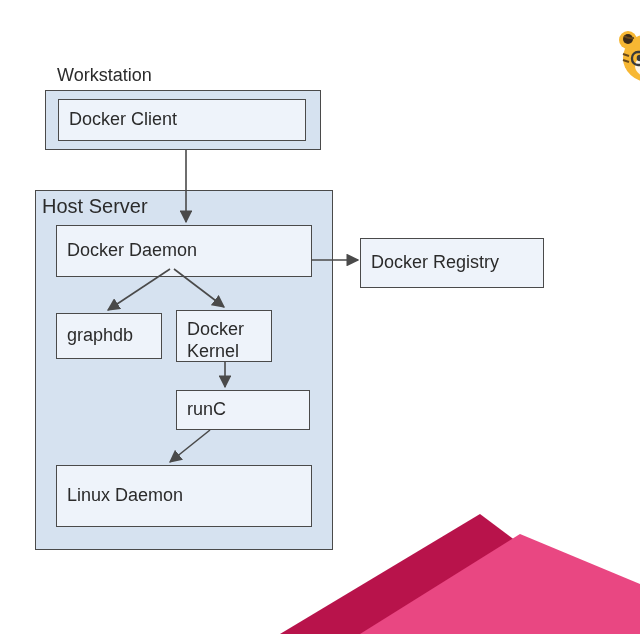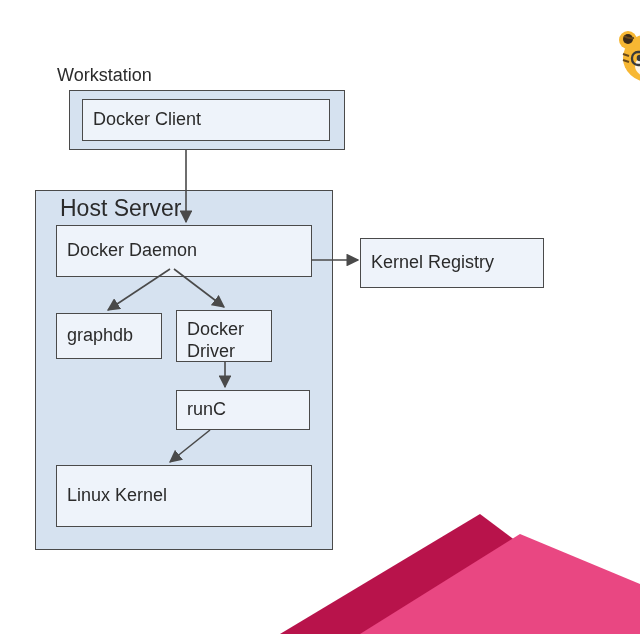--- a/index.html
+++ b/index.html
@@ -78,53 +78,53 @@
       <circle cx="22" cy="28" r="3.3" fill="#3a3a3a"></circle>
       <circle cx="40" cy="28" r="3.3" fill="#3a3a3a"></circle>
       <ellipse cx="31" cy="38" rx="4.5" ry="3" fill="#d98b4a"></ellipse>
       <path d="M5 24 l6 2 M5 30 l6 2 M57 24 l-6 2 M57 30 l-6 2" stroke="#6b4a1a" stroke-width="2" fill="none"></path>
       <path d="M25 48 q6 8 6 20 q0 -12 6 -20" fill="#f7b733"></path>
       <path d="M25 48 q6 8 6 20 q0 -12 6 -20" fill="none" stroke="#d98b4a" stroke-width="1"></path>
     </svg>
   </div>
 
   <div class="label" style="left:57px; top:65px;">Workstation</div>
-  <div class="box" style="left:45px; top:90px; width:276px; height:60px;margin-left:24px;">
+  <div class="box" style="left:45px; top:90px; width:276px; height:60px;">
     <div class="sub" style="left:12px; top:8px; width:248px; height:42px; align-items:center;">
       <span>Docker Client</span>
     </div>
   </div>
 
   <div class="box" style="left:35px; top:190px; width:298px; height:360px;">
-    <div class="label" style="left:24px; top:4px; font-size:23px;">Host Server</div>
+    <div class="label" style="left:6px; top:4px; font-size:20px;">Host Server</div>
 
     <div class="sub" style="left:20px; top:34px; width:256px; height:52px; align-items:center;">
       <span>Docker Daemon</span>
     </div>
 
     <div class="sub" style="left:20px; top:122px; width:106px; height:46px; align-items:center;">
       <span>graphdb</span>
     </div>
 
     <div class="sub" style="left:140px; top:119px; width:96px; height:52px; white-space:pre-line;">
       <span>Docker
-Driver</span>
+Kernel</span>
     </div>
 
     <div class="sub" style="left:140px; top:199px; width:134px; height:40px; align-items:flex-start;">
       <span>runC</span>
     </div>
 
     <div class="sub" style="left:20px; top:274px; width:256px; height:62px; align-items:center;">
-      <span>Linux Kernel</span>
+      <span>Linux Daemon</span>
     </div>
   </div>
 
   <div class="sub" style="left:360px; top:238px; width:184px; height:50px; align-items:center;">
-    <span>Kernel Registry</span>
+    <span>Docker Registry</span>
   </div>
 
   <svg class="arrows">
     <defs>
       <marker id="ah" viewBox="0 0 10 10" refX="9" refY="5" markerWidth="8" markerHeight="8" orient="auto-start-reverse">
         <path d="M 0 0 L 10 5 L 0 10 z" fill="#4a4a4a"></path>
       </marker>
     </defs>
 
     <line x1="186" y1="150" x2="186" y2="222" stroke="#4a4a4a" stroke-width="1.6" marker-end="url(#ah)"></line>

